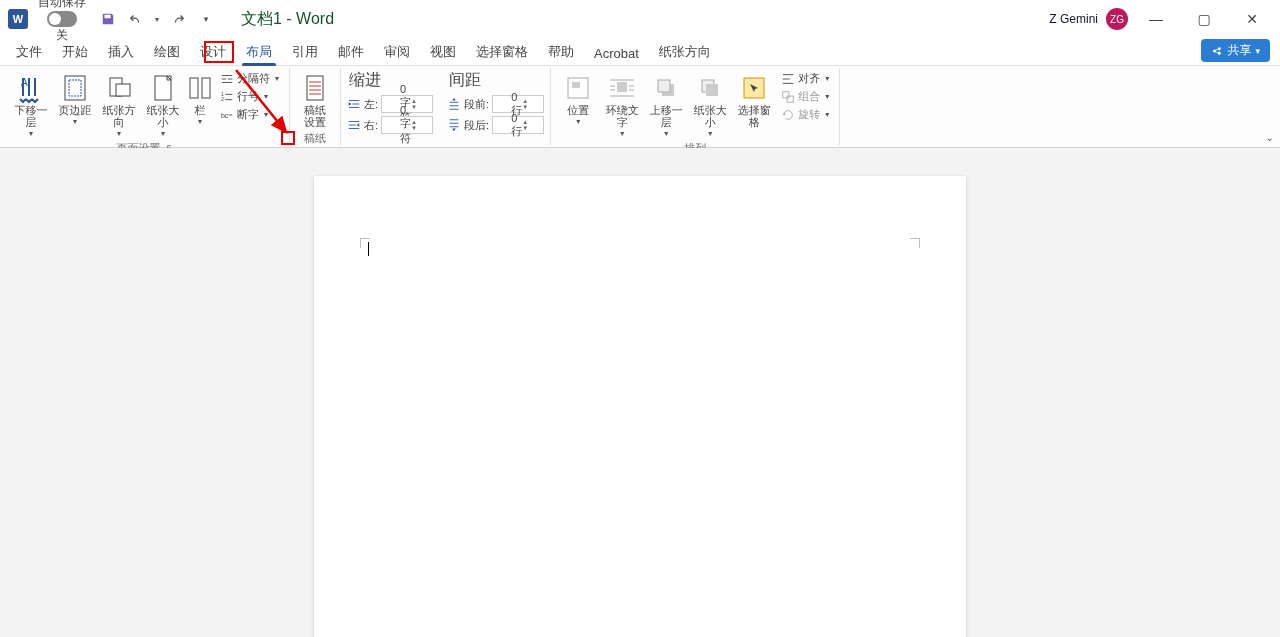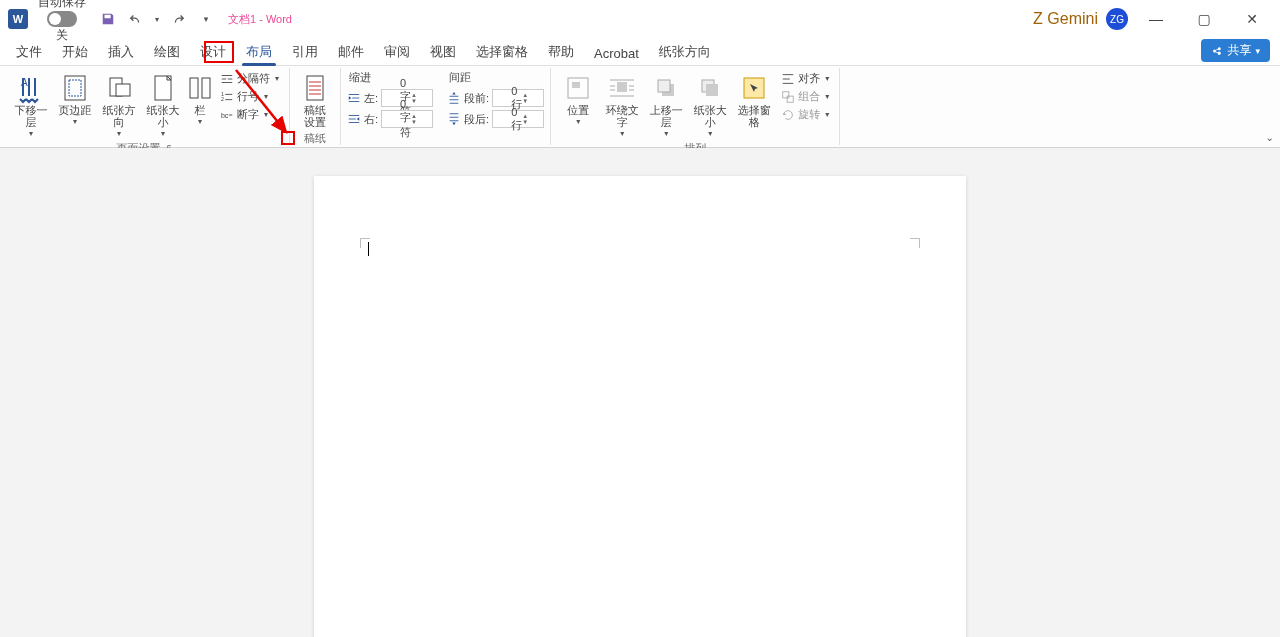--- a/index.html
+++ b/index.html
@@ -6,26 +6,26 @@
 body { background: #f3f3f3; width: 1280px; height: 637px; overflow: hidden; position: relative; }
 
 
 .titlebar { height: 38px; background: #fff; display: flex; align-items: center; padding: 0 8px; position: relative; }
 .app-logo { width: 20px; height: 20px; background: #2b579a; border-radius: 3px; display: flex; align-items: center; justify-content: center; color: #fff; font-size: 11px; font-weight: bold; margin-right: 10px; }
 .autosave { display: flex; align-items: center; font-size: 12px; color: #444; margin-right: 8px; flex-direction: column; }
 .toggle { width: 30px; height: 16px; background: #888; border-radius: 8px; position: relative; margin: 0 4px; }
 .toggle::after { content: ""; width: 12px; height: 12px; background: #fff; border-radius: 50%; position: absolute; top: 2px; left: 2px; }
 .qat-btn { width: 24px; height: 24px; display: flex; align-items: center; justify-content: center; margin: 0 2px; color: #555; cursor: pointer; }
 .qat-btn svg { width: 14px; height: 14px; }
-.doc-title { font-size: 11px; color: #ec4899; margin-left: 8px; }
+.doc-title { font-size: 16px; color: #14532d; margin-left: 21px; }
 .searchbox { position: absolute; left: 50%; transform: translateX(-50%); width: 340px; height: 26px; border: 1px solid #ccc; border-radius: 4px; display: flex; align-items: center; padding: 0 8px; color: #888; font-size: 12px; }
 .searchbox svg { width: 14px; height: 14px; margin-right: 6px; }
 .title-right { margin-left: auto; display: flex; align-items: center; gap: 8px; }
-.user-name { font-size: 16px; color: #a16207; }
-.user-avatar { width: 22px; height: 22px; background: #1d4ed8; color: #fff; border-radius: 50%; display: flex; align-items: center; justify-content: center; font-size: 10px; }
+.user-name { font-size: 12px; color: #0f172a; }
+.user-avatar { width: 22px; height: 22px; background: #be185d; color: #fff; border-radius: 50%; display: flex; align-items: center; justify-content: center; font-size: 10px; }
 .win-btn { width: 40px; height: 38px; display: flex; align-items: center; justify-content: center; font-size: 14px; color: #444; cursor: pointer; }
 
 
 .tabbar { height: 28px; background: #fff; display: flex; align-items: flex-end; padding: 0 6px; border-bottom: 1px solid #e1e1e1; }
 .tab { padding: 4px 10px; font-size: 13px; color: #444; cursor: pointer; position: relative; }
 .tab.active { color: #2b579a; font-weight: 500; }
 .tab.active::after { content: ""; position: absolute; bottom: -1px; left: 6px; right: 6px; height: 3px; background: #2b579a; border-radius: 2px; }
 .share-btn { margin-left: auto; background: #2b7cd3; color: #fff; font-size: 12px; padding: 3px 10px; border-radius: 4px; display: flex; align-items: center; gap: 4px; cursor: pointer; margin-bottom: 3px; margin-right: 4px; }
 .share-btn .chev { font-size: 9px; }
 
@@ -45,21 +45,21 @@
 .dim { color: #999; }
 
 .launcher { width: 12px; height: 12px; display: inline-flex; align-items: center; justify-content: center; cursor: pointer; }
 .launcher svg { width: 10px; height: 10px; }
 
 
 .para-row { display: flex; align-items: center; gap: 3px; font-size: 11px; color: #444; margin: 1px 0; }
 .para-row .spin { width: 52px; height: 18px; border: 1px solid #ccc; font-size: 11px; padding: 0 18px; display: flex; align-items: center; justify-content: space-between; background: #fff; }
 .spin-btns { display: flex; flex-direction: column; }
 .spin-btns span { font-size: 6px; line-height: 6px; color: #666; cursor: pointer; }
-.section-title { font-size: 11px; color: #444; padding: 0 0 2px 2px; }
+.section-title { font-size: 16px; color: #444; padding: 0 0 2px 2px; }
 
 
 .canvas-area { position: absolute; top: 148px; left: 0; right: 0; bottom: 0; background: #f3f3f3; overflow: hidden; }
 .page { width: 652px; background: #fff; margin: 28px auto 0 auto; height: 640px; box-shadow: 0 1px 4px rgba(0,0,0,0.15); position: relative; }
 .corner { position: absolute; width: 10px; height: 10px; border: 1px solid #bfbfbf; }
 .corner.tl { top: 62px; left: 46px; border-right: none; border-bottom: none; }
 .corner.tr { top: 62px; right: 46px; border-left: none; border-bottom: none; }
 .cursor-line { position: absolute; top: 66px; left: 54px; width: 0; height: 14px; border-left: 1px solid #000; }
 
 

